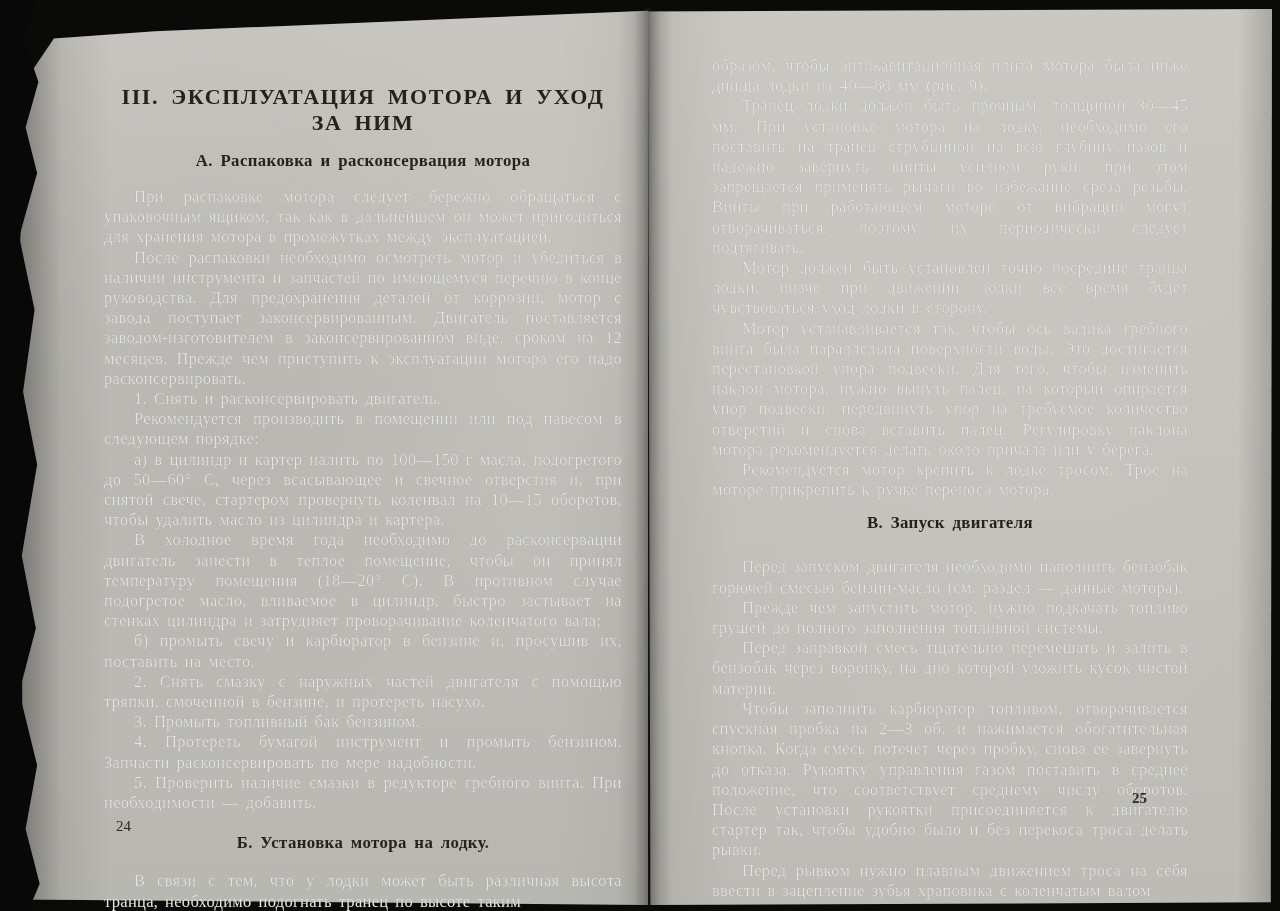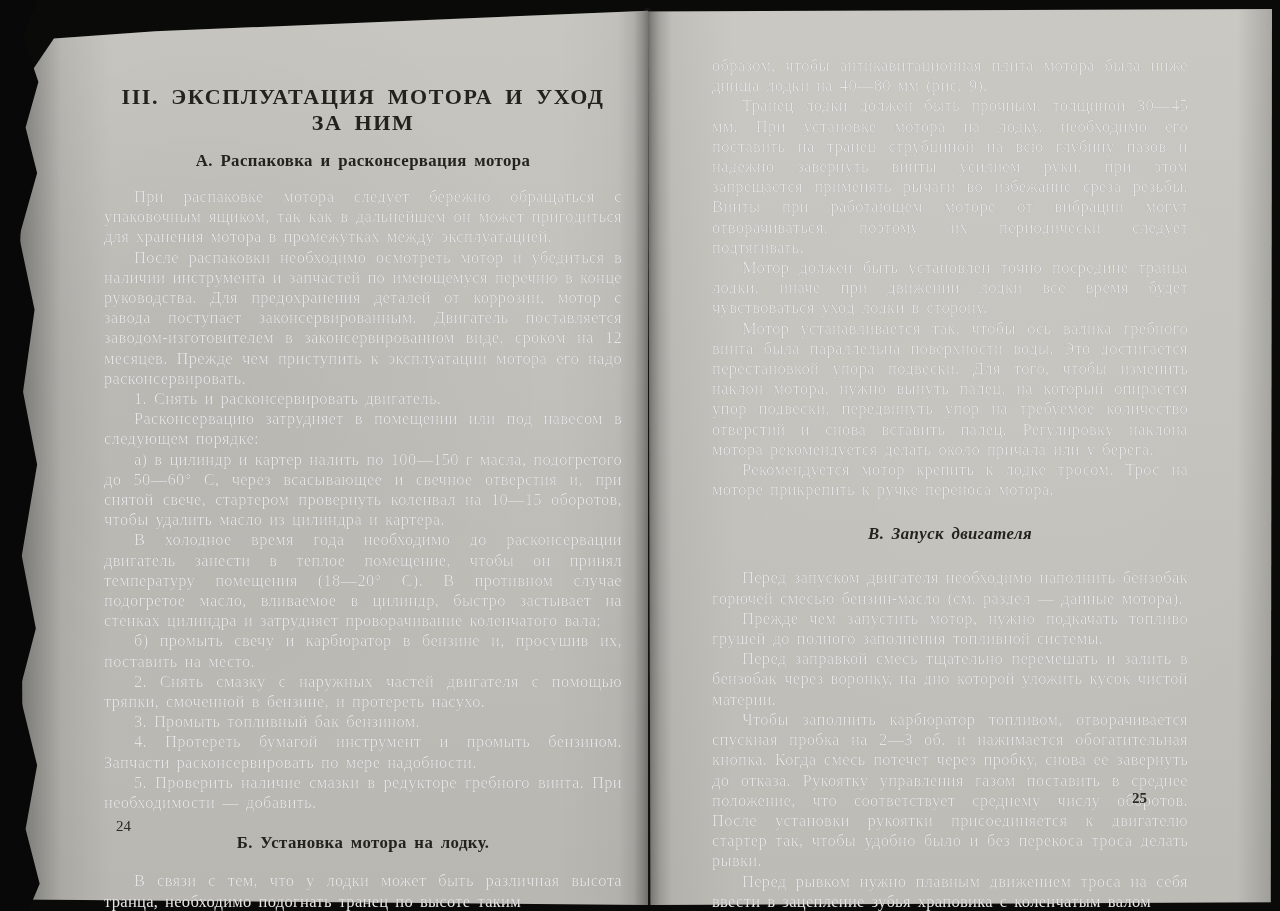--- a/index.html
+++ b/index.html
@@ -42,21 +42,21 @@
   .text-right{left:712px;top:56px;width:476px;}
   .chapter{
     font-size:22px;font-weight:bold;text-align:center;
     letter-spacing:1.6px;word-spacing:5px;margin:0 0 15px 0;color:#23221d;
   }
   .section{
     font-size:16.8px;font-weight:bold;text-align:center;
     letter-spacing:0.4px;word-spacing:3px;margin:0 0 16px 0;color:#24231e;
   }
   .section-b{margin:20px 0 18px 0;}
-  .section-v{margin:24px 0 24px 0;font-style:italic;}
+  .section-v{margin:13px 0 24px 0;}
   .textcol p{
     margin:0;text-indent:30px;text-align:justify;
     font-size:16.5px;line-height:20.2px;letter-spacing:0.3px;word-spacing:2.5px;
     color:#e5e5e5;
     text-shadow:0 0 0.5px rgba(43,42,37,0.55);
   }
   .textcol p.no-indent{text-indent:0;}
   .pagenum{position:absolute;font-size:15px;color:#2b2a25;}
   .pagenum-left{left:116px;top:818px;}
   .pagenum-right{left:1132px;top:790px;font-weight:bold;}
@@ -70,21 +70,21 @@
   <div class="page page-right"></div>
   <div class="torn-edge"></div>
   <div class="gutter-crease"></div>
 
   <div class="textcol text-left">
     <h1 class="chapter">III. ЭКСПЛУАТАЦИЯ МОТОРА И УХОД ЗА НИМ</h1>
     <h2 class="section">А. Распаковка и расконсервация мотора</h2>
     <p>При распаковке мотора следует бережно обращаться с упаковочным ящиком, так как в дальнейшем он может пригодиться для хранения мотора в промежутках между эксплуатацией.</p>
     <p>После распаковки необходимо осмотреть мотор и убедиться в наличии инструмента и запчастей по имеющемуся перечню в конце руководства. Для предохранения деталей от коррозии, мотор с завода поступает законсервированным. Двигатель поставляется заводом-изготовителем в законсервированном виде, сроком на 12 месяцев. Прежде чем приступить к эксплуатации мотора его надо расконсервировать.</p>
     <p>1. Снять и расконсервировать двигатель.</p>
-    <p>Расконсервацию затрудняет в помещении или под навесом в следующем порядке:</p>
+    <p>Рекомендуется производить в помещении или под навесом в следующем порядке:</p>
     <p>а) в цилиндр и картер налить по 100—150 г масла, подогретого до 50—60° С, через всасывающее и свечное отверстия и, при снятой свече, стартером провернуть коленвал на 10—15 оборотов, чтобы удалить масло из цилиндра и картера.</p>
     <p>В холодное время года необходимо до расконсервации двигатель занести в теплое помещение, чтобы он принял температуру помещения (18—20° С). В противном случае подогретое масло, вливаемое в цилиндр, быстро застывает на стенках цилиндра и затрудняет проворачивание коленчатого вала;</p>
     <p>б) промыть свечу и карбюратор в бензине и, просушив их, поставить на место.</p>
     <p>2. Снять смазку с наружных частей двигателя с помощью тряпки, смоченной в бензине, и протереть насухо.</p>
     <p>3. Промыть топливный бак бензином.</p>
     <p>4. Протереть бумагой инструмент и промыть бензином. Запчасти расконсервировать по мере надобности.</p>
     <p>5. Проверить наличие смазки в редукторе гребного винта. При необходимости — добавить.</p>
     <h2 class="section section-b">Б. Установка мотора на лодку.</h2>
     <p>В связи с тем, что у лодки может быть различная высота транца, необходимо подогнать транец по высоте таким</p>
   </div>

